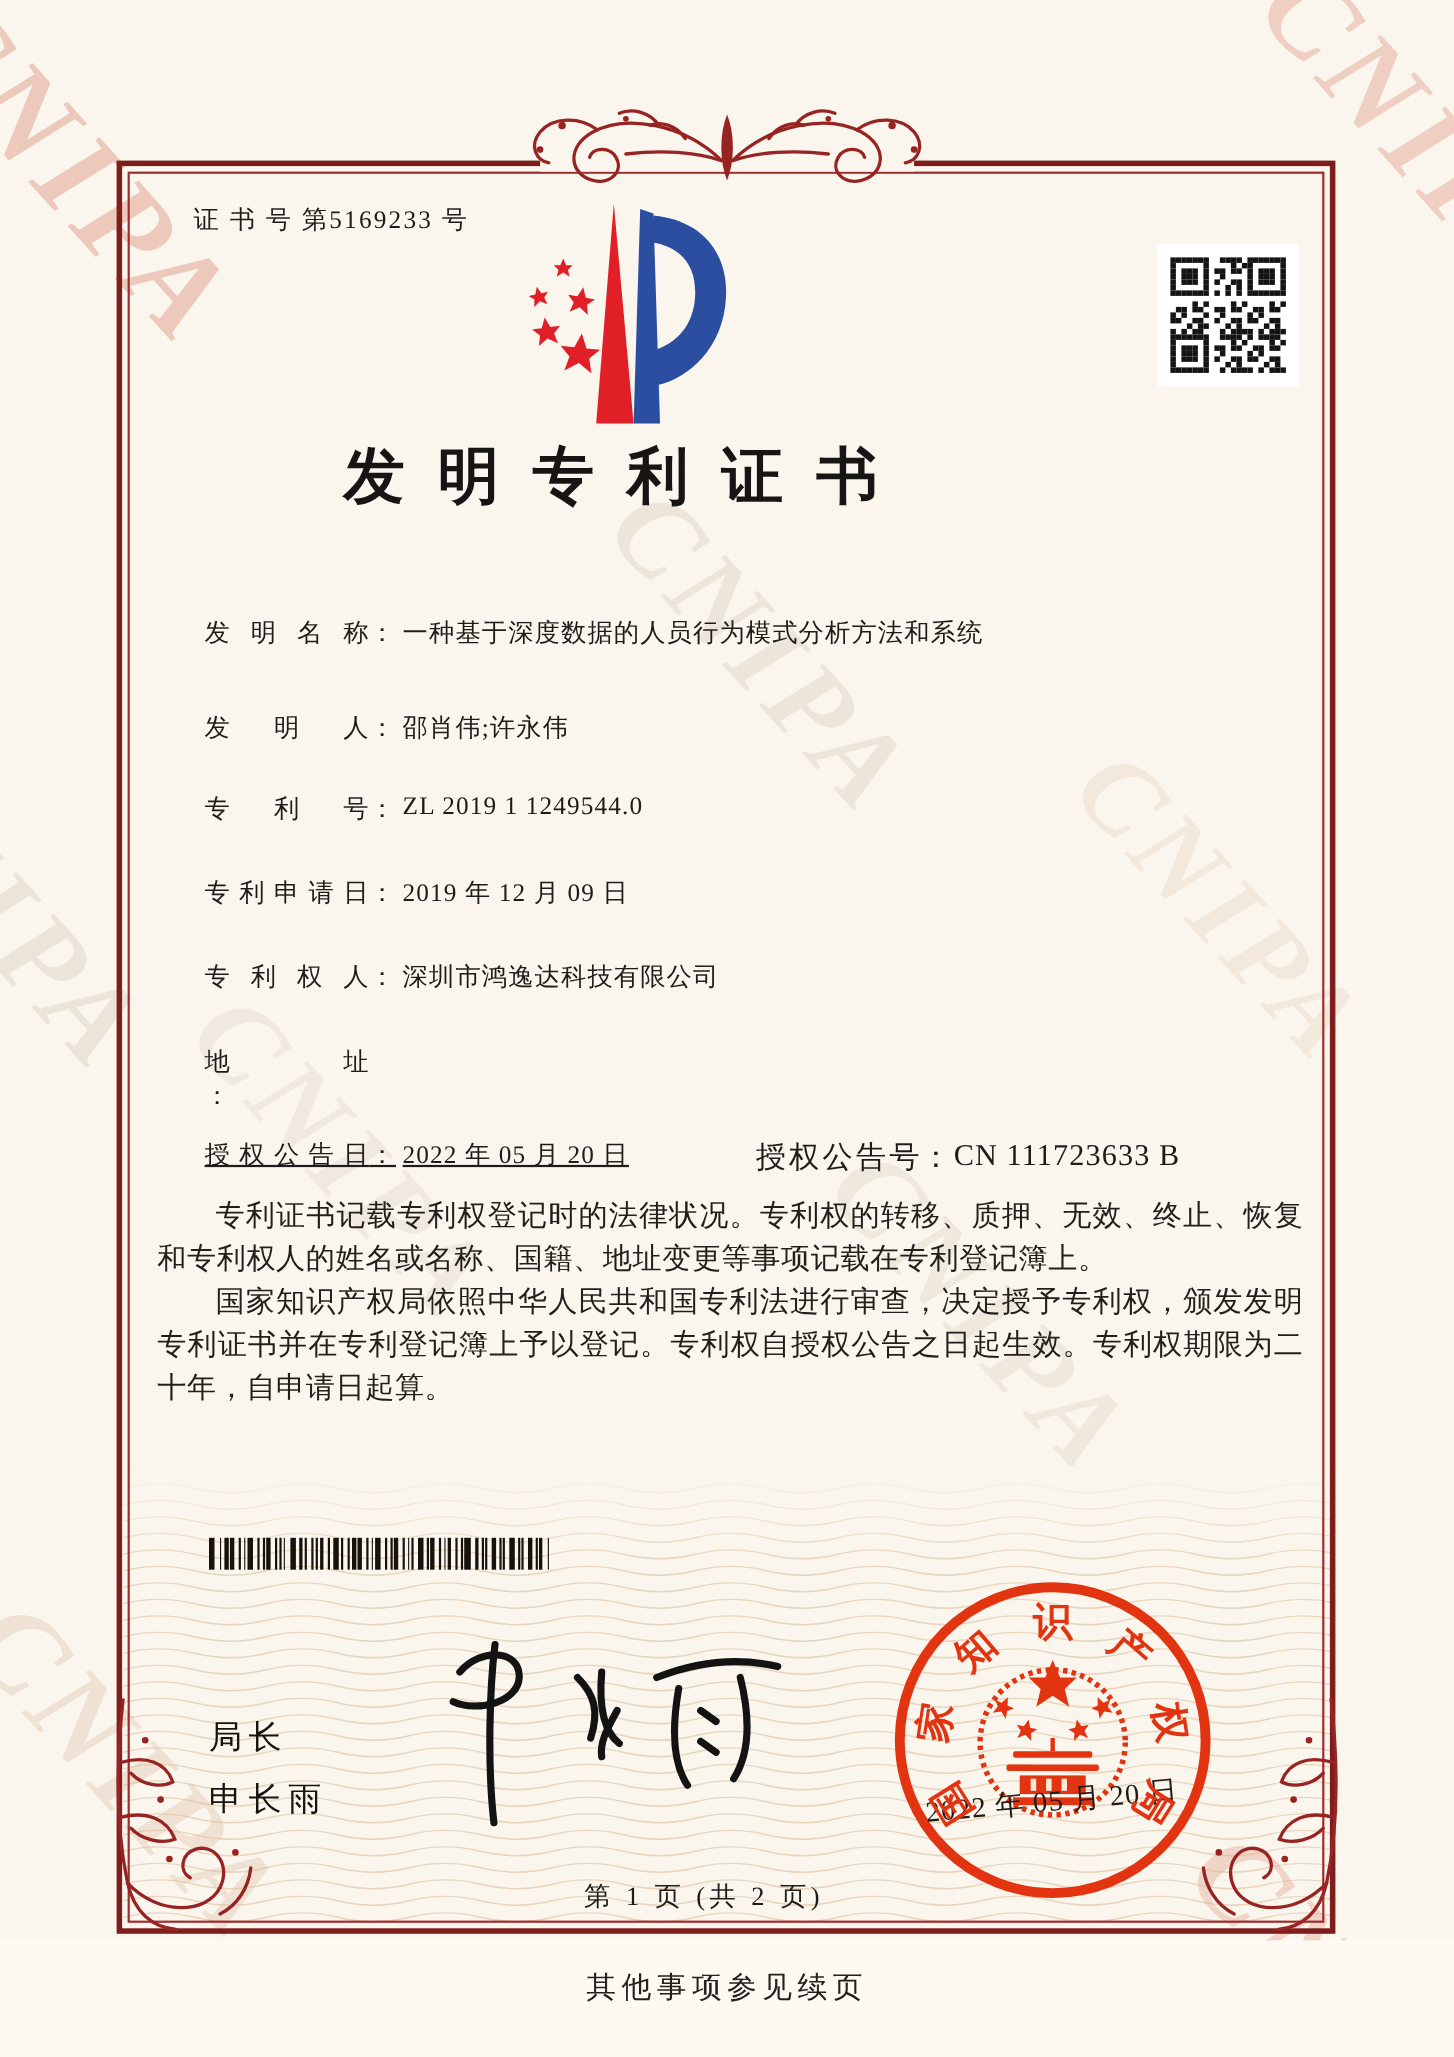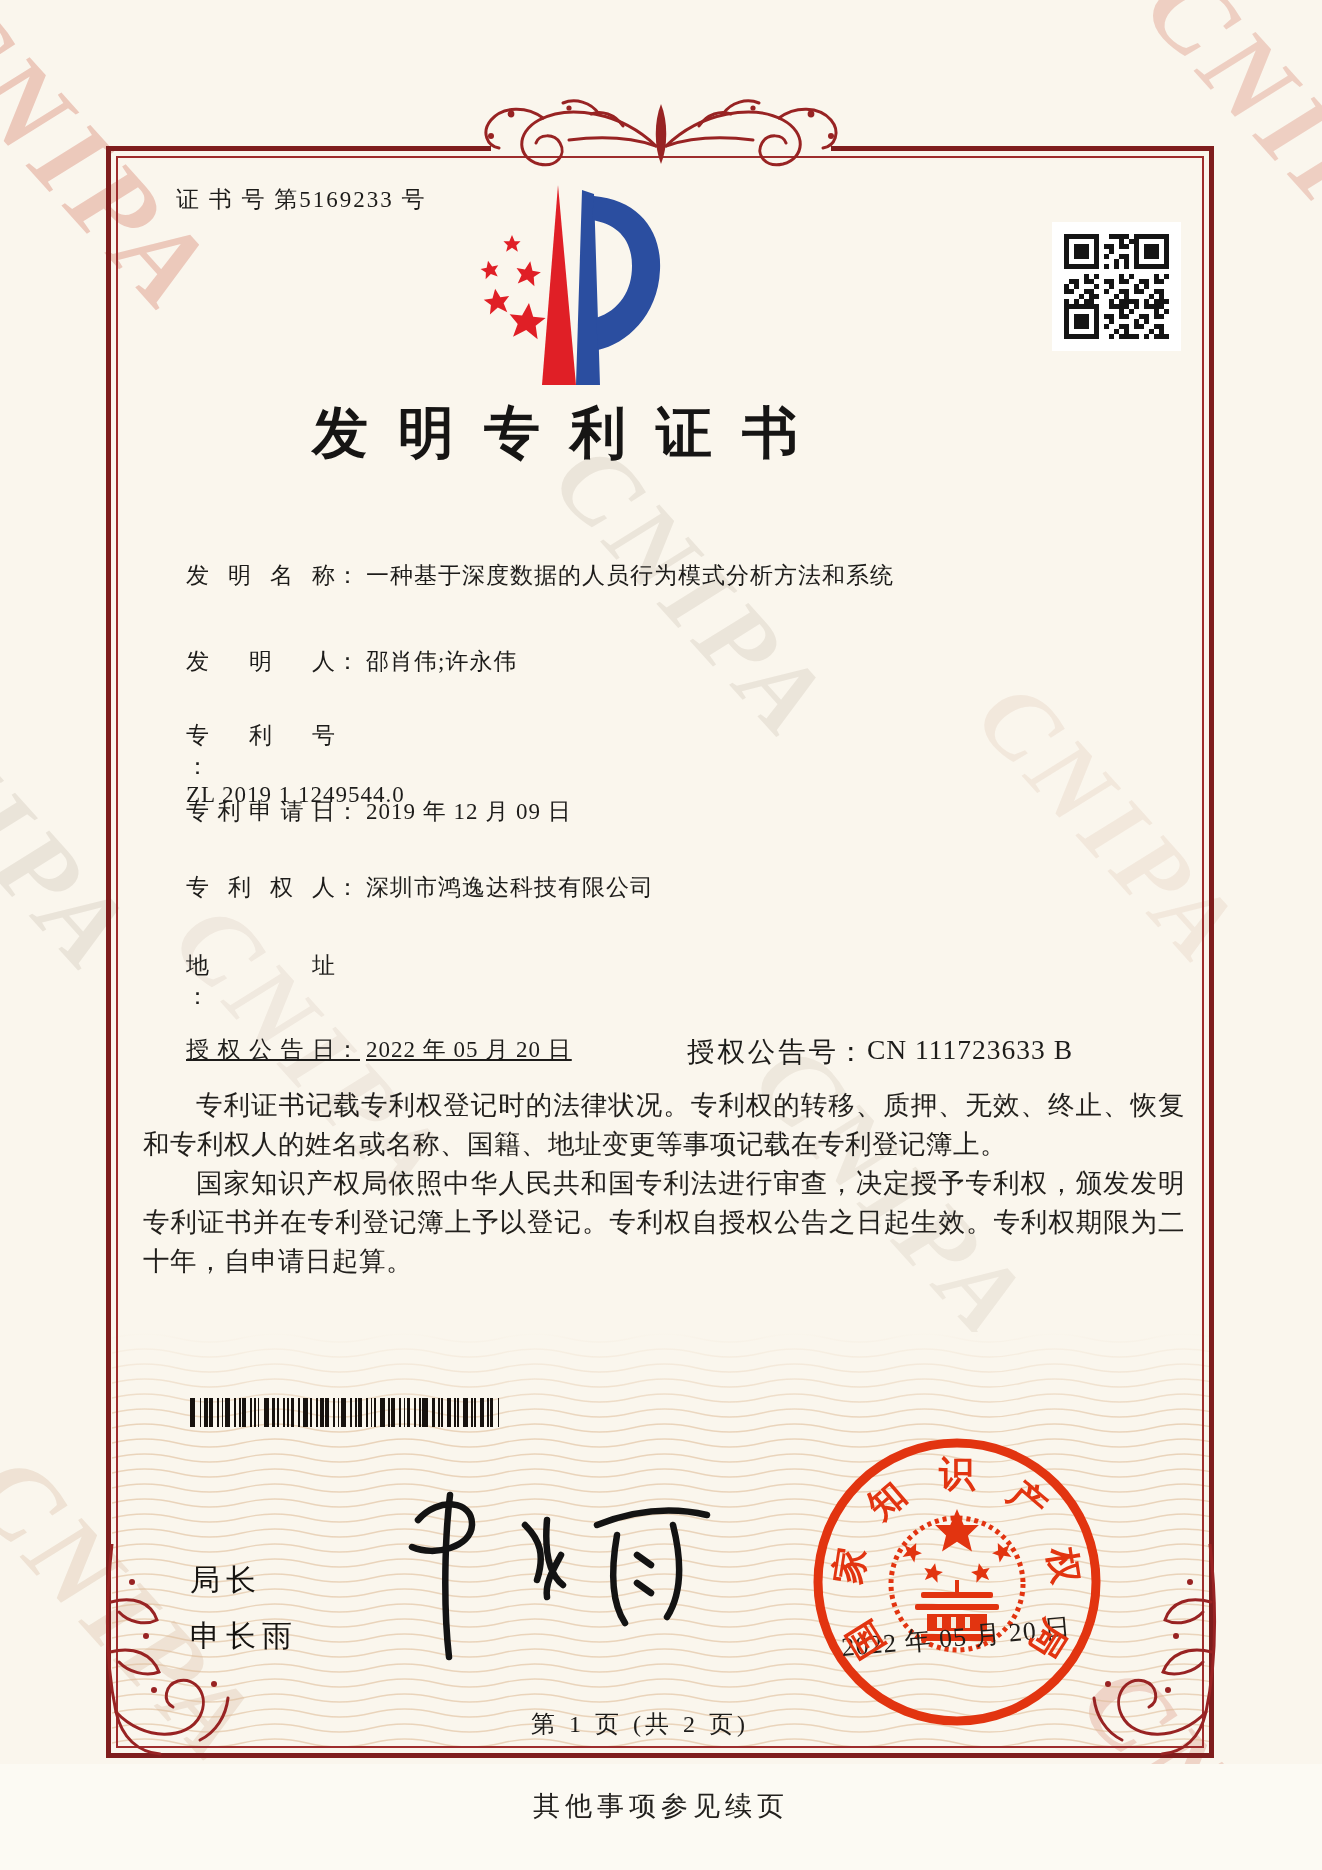--- a/index.html
+++ b/index.html
@@ -38,21 +38,21 @@
   .qr-grid{position:absolute;left:12px;top:12px;display:grid;grid-template-columns:repeat(21,5px);grid-auto-rows:5px;}
   .qr-grid i{display:block;}
   .qr-grid i.d{background:#141414;}
   .title{position:absolute;left:170px;top:396px;width:770px;text-align:center;font-size:56px;font-weight:bold;
          letter-spacing:30px;padding-left:30px;box-sizing:border-box;color:#161514;}
   
   .row{position:absolute;left:186px;font-size:23px;display:flex;letter-spacing:1px;}
   .flabel{display:inline-block;width:150px;text-align:justify;text-align-last:justify;}
   .colon{display:inline-block;width:30px;}
   .fvalue{white-space:pre-line;max-width:830px;}
-  .r1{top:560px;} .r2{top:646px;} .r3{top:720px;flex-direction:column;} .r4{top:796px;} .r5{top:872px;} .r6{top:950px;flex-direction:column;}
+  .r1{top:560px;} .r2{top:646px;} .r3{top:720px;} .r4{top:796px;} .r5{top:872px;} .r6{top:950px;flex-direction:column;}
   .r7{top:1034px;text-decoration:underline;} .grant2{position:absolute;left:687px;top:1034px;font-size:27.5px;display:flex;letter-spacing:1px;}
   
   .paras{position:absolute;left:143px;top:1086px;width:1042px;font-size:26.5px;line-height:39px;
          text-align:justify;letter-spacing:0.5px;color:#211f1c;}
   .paras p{margin:0;text-indent:2em;}
   
   .barcode{position:absolute;left:190px;top:1398px;width:346px;height:29px;display:flex;align-items:stretch;}
   .barcode i{display:block;background:#17120e;height:100%;}
   .officer{position:absolute;left:190px;top:1552px;font-family:"Liberation Sans","DejaVu Sans",sans-serif;
            font-size:30px;letter-spacing:6px;color:#151310;}

